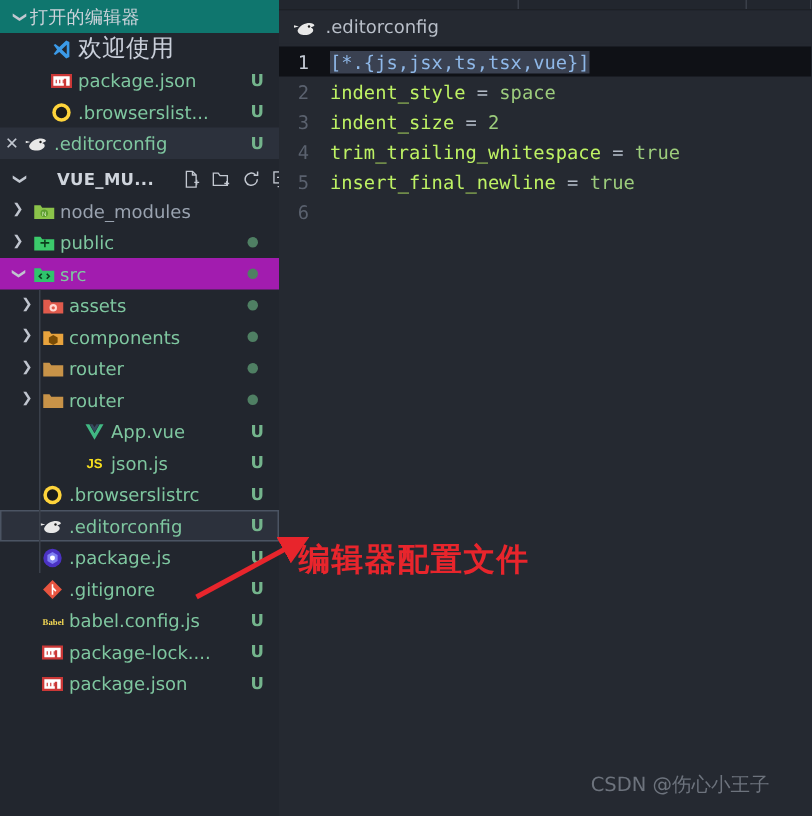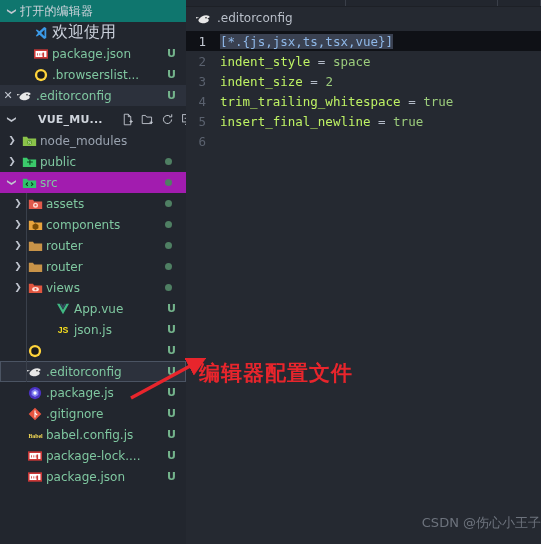--- a/index.html
+++ b/index.html
@@ -112,21 +112,21 @@
   
   #anno-text {
     position: absolute; left: 199px; top: 359px;
     font-size: 21px; font-weight: bold; color: #e8252c;
     font-family: Liberation Mono, monospace;
     letter-spacing: 1px;
     white-space: nowrap;
   }
   #anno-arrow { position: absolute; left: 128px; top: 358px; pointer-events: none; }
   #watermark {
-    position: absolute; right: 0; bottom: 12px;
+    position: absolute; right: 28px; bottom: 12px;
     color: #6d737d; font-size: 13px;
     font-family: "DejaVu Sans", sans-serif;
   }
 </style>
 </head>
 <body>
 
 <div id="app">
 
   <div id="sidebar">
@@ -293,32 +293,20 @@
         <div class="row folder-row indent-2">
           <span class="twisty collapsed"></span>
           <span class="ficon">
             <svg width="15" height="13" viewBox="0 0 18 15">
               <path d="M1 3h5l1.4 2H17v9H1z" fill="#c89348"></path>
             </svg>
           </span>
           <span class="fname">router</span>
           <span class="dot"></span>
         </div>
-        <div class="row folder-row indent-2">
-          <span class="twisty collapsed"></span>
-          <span class="ficon">
-            <svg width="15" height="13" viewBox="0 0 18 15">
-              <path d="M1 3h5l1.4 2H17v9H1z" fill="#e0553f"></path>
-              <ellipse cx="9" cy="9.5" rx="4" ry="2.6" fill="#ffe2db"></ellipse>
-              <circle cx="9" cy="9.5" r="1.3" fill="#e0553f"></circle>
-            </svg>
-          </span>
-          <span class="fname">views</span>
-          <span class="dot"></span>
-        </div>
         <div class="row folder-row indent-3">
           <span class="twisty "></span>
           <span class="ficon">
             <svg width="14" height="12" viewBox="0 0 16 14">
               <path d="M1 1h3l4 7 4-7h3L8 13z" fill="#41b883"></path>
               <path d="M4.4 1h2.1L8 3.4 9.5 1h2.1L8 7.2z" fill="#35495e"></path>
             </svg>
           </span>
           <span class="fname">App.vue</span>
           <span class="badge">U</span>
@@ -334,20 +322,21 @@
           <span class="badge">U</span>
         </div>
         <div class="row folder-row indent-2">
           <span class="twisty "></span>
           <span class="ficon">
             <svg width="14" height="14" viewBox="0 0 16 16">
               <circle cx="8" cy="8" r="7" fill="#ffd43b"></circle>
               <circle cx="8" cy="8" r="4.3" fill="#1b1b1b"></circle>
             </svg>
           </span>
+          <span class="fname">.browserslistrc</span>
           <span class="badge">U</span>
         </div>
         <div class="row folder-row indent-2 selected">
           <span class="twisty "></span>
           <span class="ficon">
             <svg width="16" height="13" viewBox="0 0 20 16">
               <path d="M3 10c2-4 6-6 10-6 2 0 4 1 4 2 0 1-2 1-3 2 1 0 2 1 2 2 0 2-3 4-7 4-3 0-6-1-6-4z" fill="#e8e8e8"></path>
               <circle cx="12.5" cy="7" r="1" fill="#1c1c1c"></circle>
               <path d="M0 6l4 1-4 1z" fill="#e8e8e8"></path>
             </svg>

